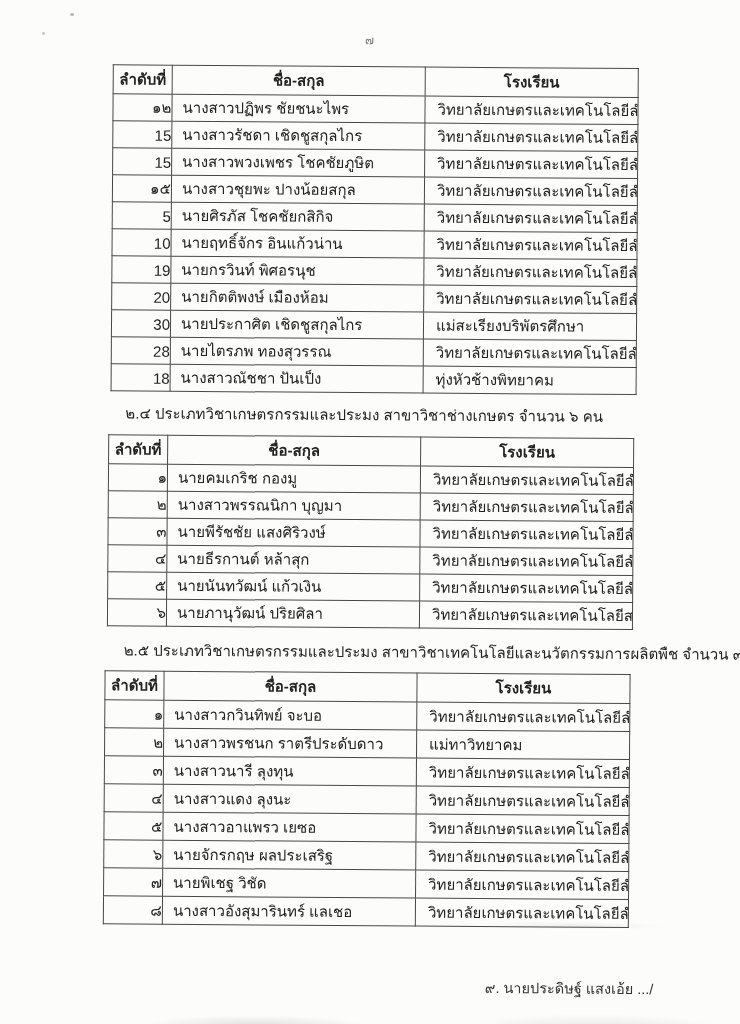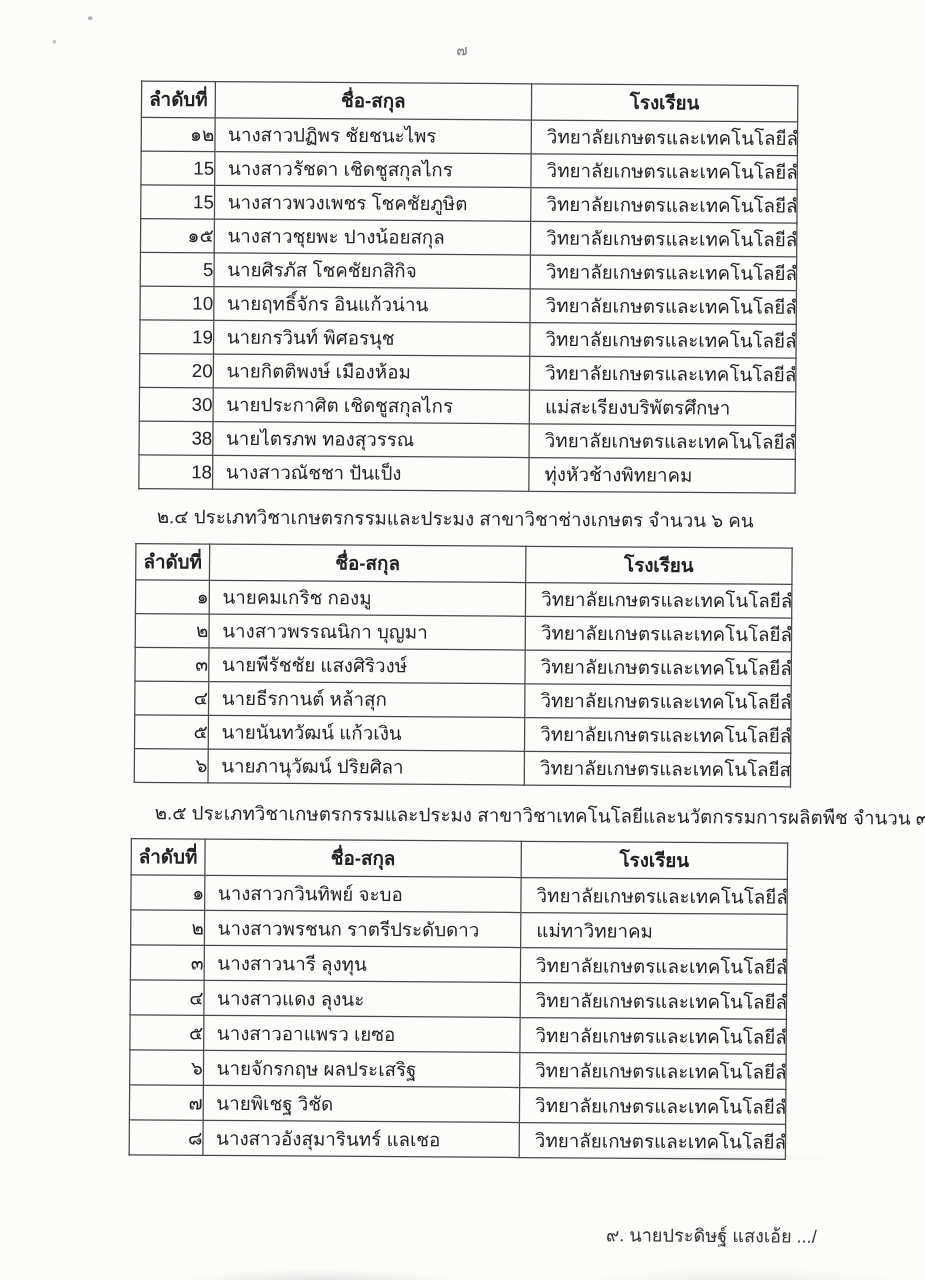--- a/index.html
+++ b/index.html
@@ -139,21 +139,21 @@
           <td class="col-no">20</td>
           <td class="col-name">นายกิตติพงษ์ เมืองห้อม</td>
           <td class="col-school">วิทยาลัยเกษตรและเทคโนโลยีลำพูน</td>
         </tr>
         <tr>
           <td class="col-no">30</td>
           <td class="col-name">นายประกาศิต เชิดชูสกุลไกร</td>
           <td class="col-school">แม่สะเรียงบริพัตรศึกษา</td>
         </tr>
         <tr>
-          <td class="col-no">38</td>
+          <td class="col-no">28</td>
           <td class="col-name">นายไตรภพ ทองสุวรรณ</td>
           <td class="col-school">วิทยาลัยเกษตรและเทคโนโลยีลำพูน</td>
         </tr>
         <tr>
           <td class="col-no">18</td>
           <td class="col-name">นางสาวณัชชา ปันเป็ง</td>
           <td class="col-school">ทุ่งหัวช้างพิทยาคม</td>
         </tr>
       </tbody>
     </table>

